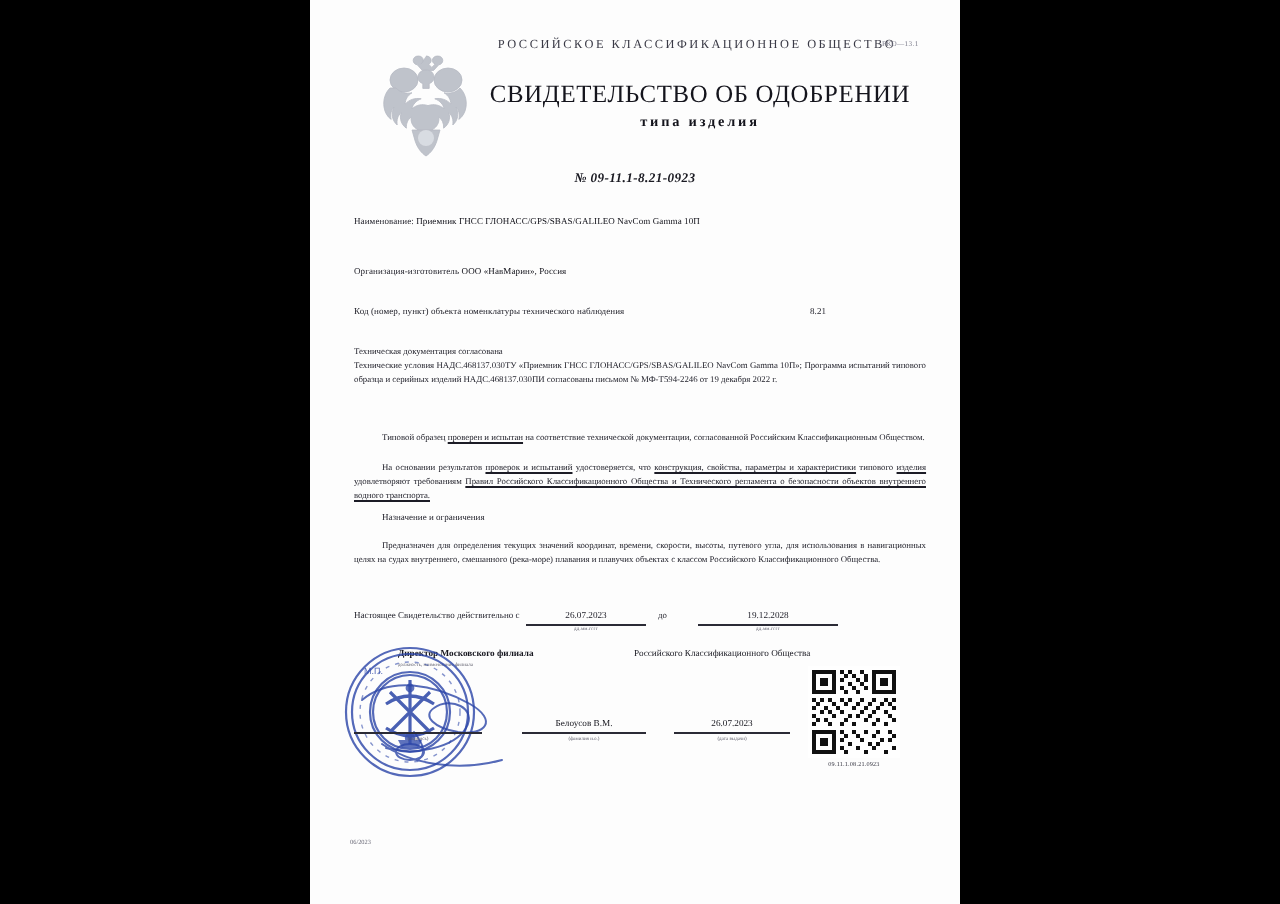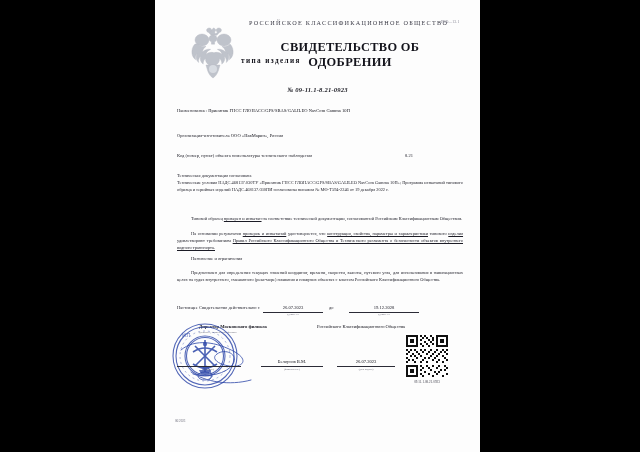--- a/index.html
+++ b/index.html
@@ -19,24 +19,24 @@
     position:absolute;left:86px;top:19px;width:215px;
     font-size:6.2px;letter-spacing:1.25px;color:#3a3a46;
     text-align:center;white-space:nowrap;
   }
   .form-code{
     position:absolute;left:286px;top:20px;width:40px;
     font-size:3.6px;color:#7d7d8c;letter-spacing:.2px;text-align:left;
   }
   .title{
     position:absolute;left:86px;top:40px;width:218px;text-align:center;
-    font-size:12.4px;font-weight:bold;letter-spacing:.35px;color:#14141c;
+    font-size:12.4px;font-weight:normal;letter-spacing:.35px;color:#14141c;
   }
   .subtitle{
-    position:absolute;left:86px;top:57px;width:218px;
+    position:absolute;left:86px;top:57px;width:218px;text-align:center;
     font-size:7.2px;font-weight:bold;letter-spacing:1.4px;color:#14141c;
   }
   .docnum{
     position:absolute;left:20px;top:86px;width:285px;text-align:center;
     font-size:6.6px;font-weight:bold;font-style:italic;letter-spacing:.2px;
   }
 
   
   .row{position:absolute;font-size:4.5px;color:#1e1e28;letter-spacing:.05px;}
   .lbl{color:#23232c;}

